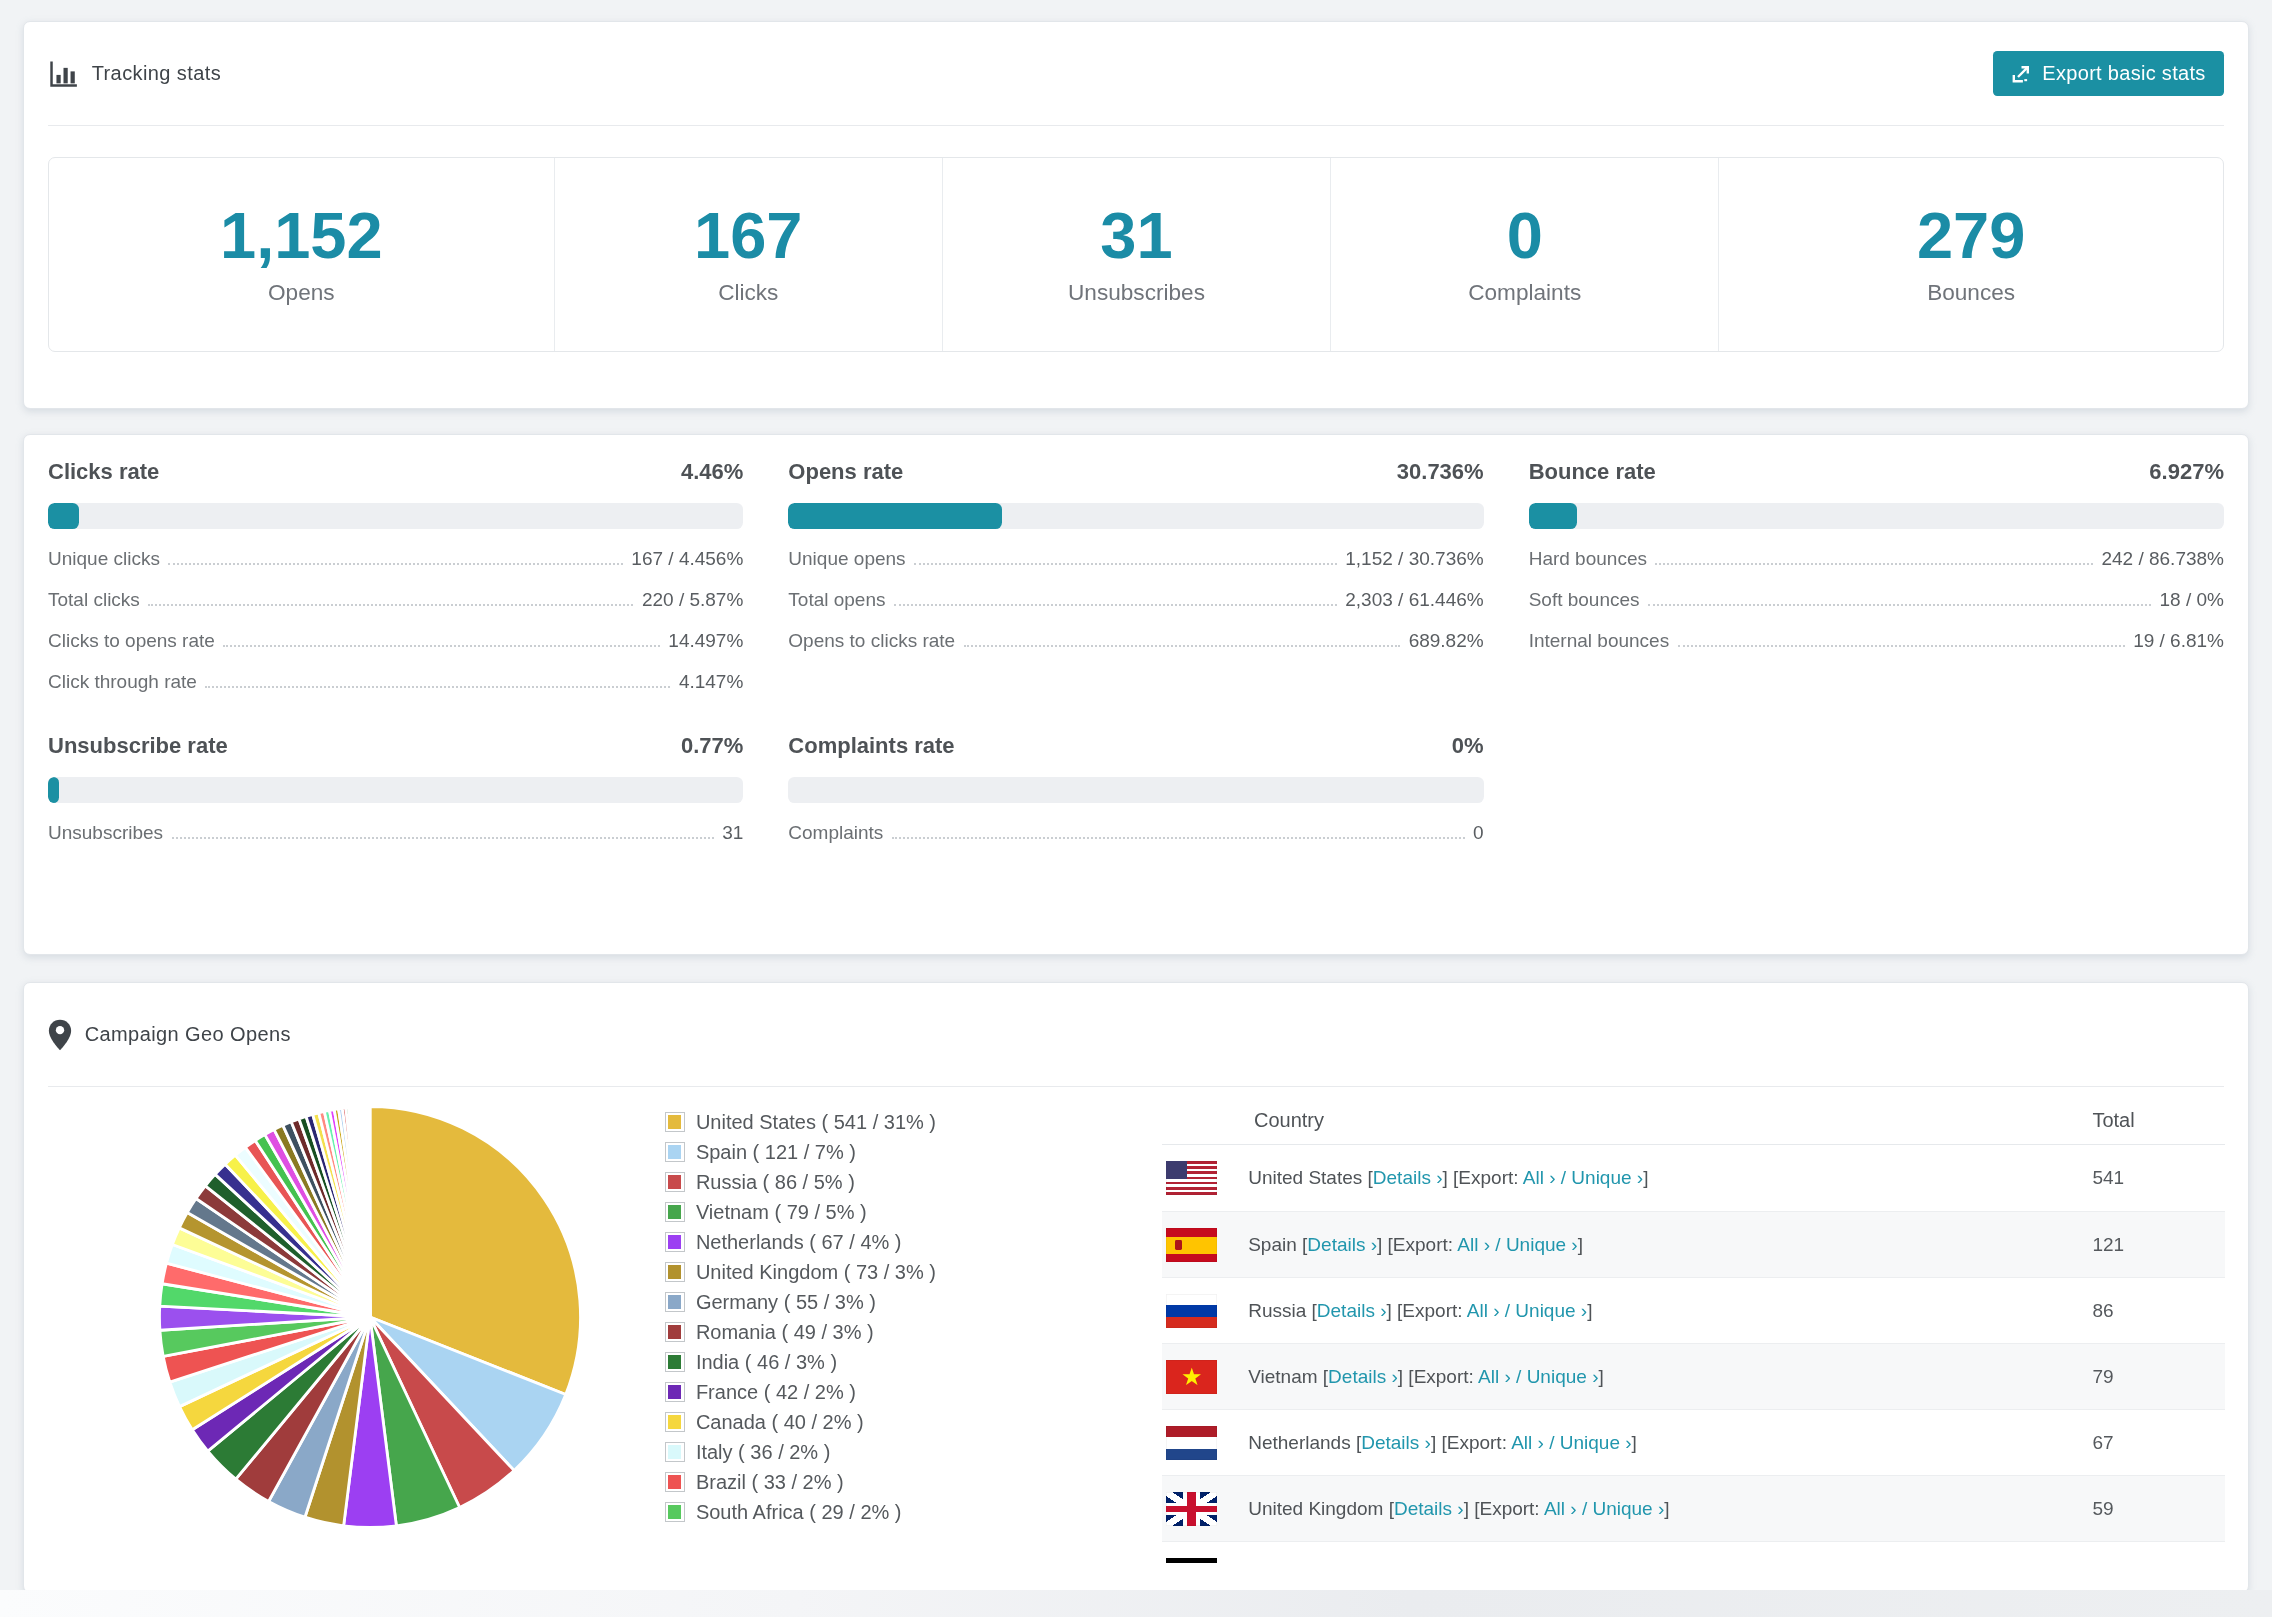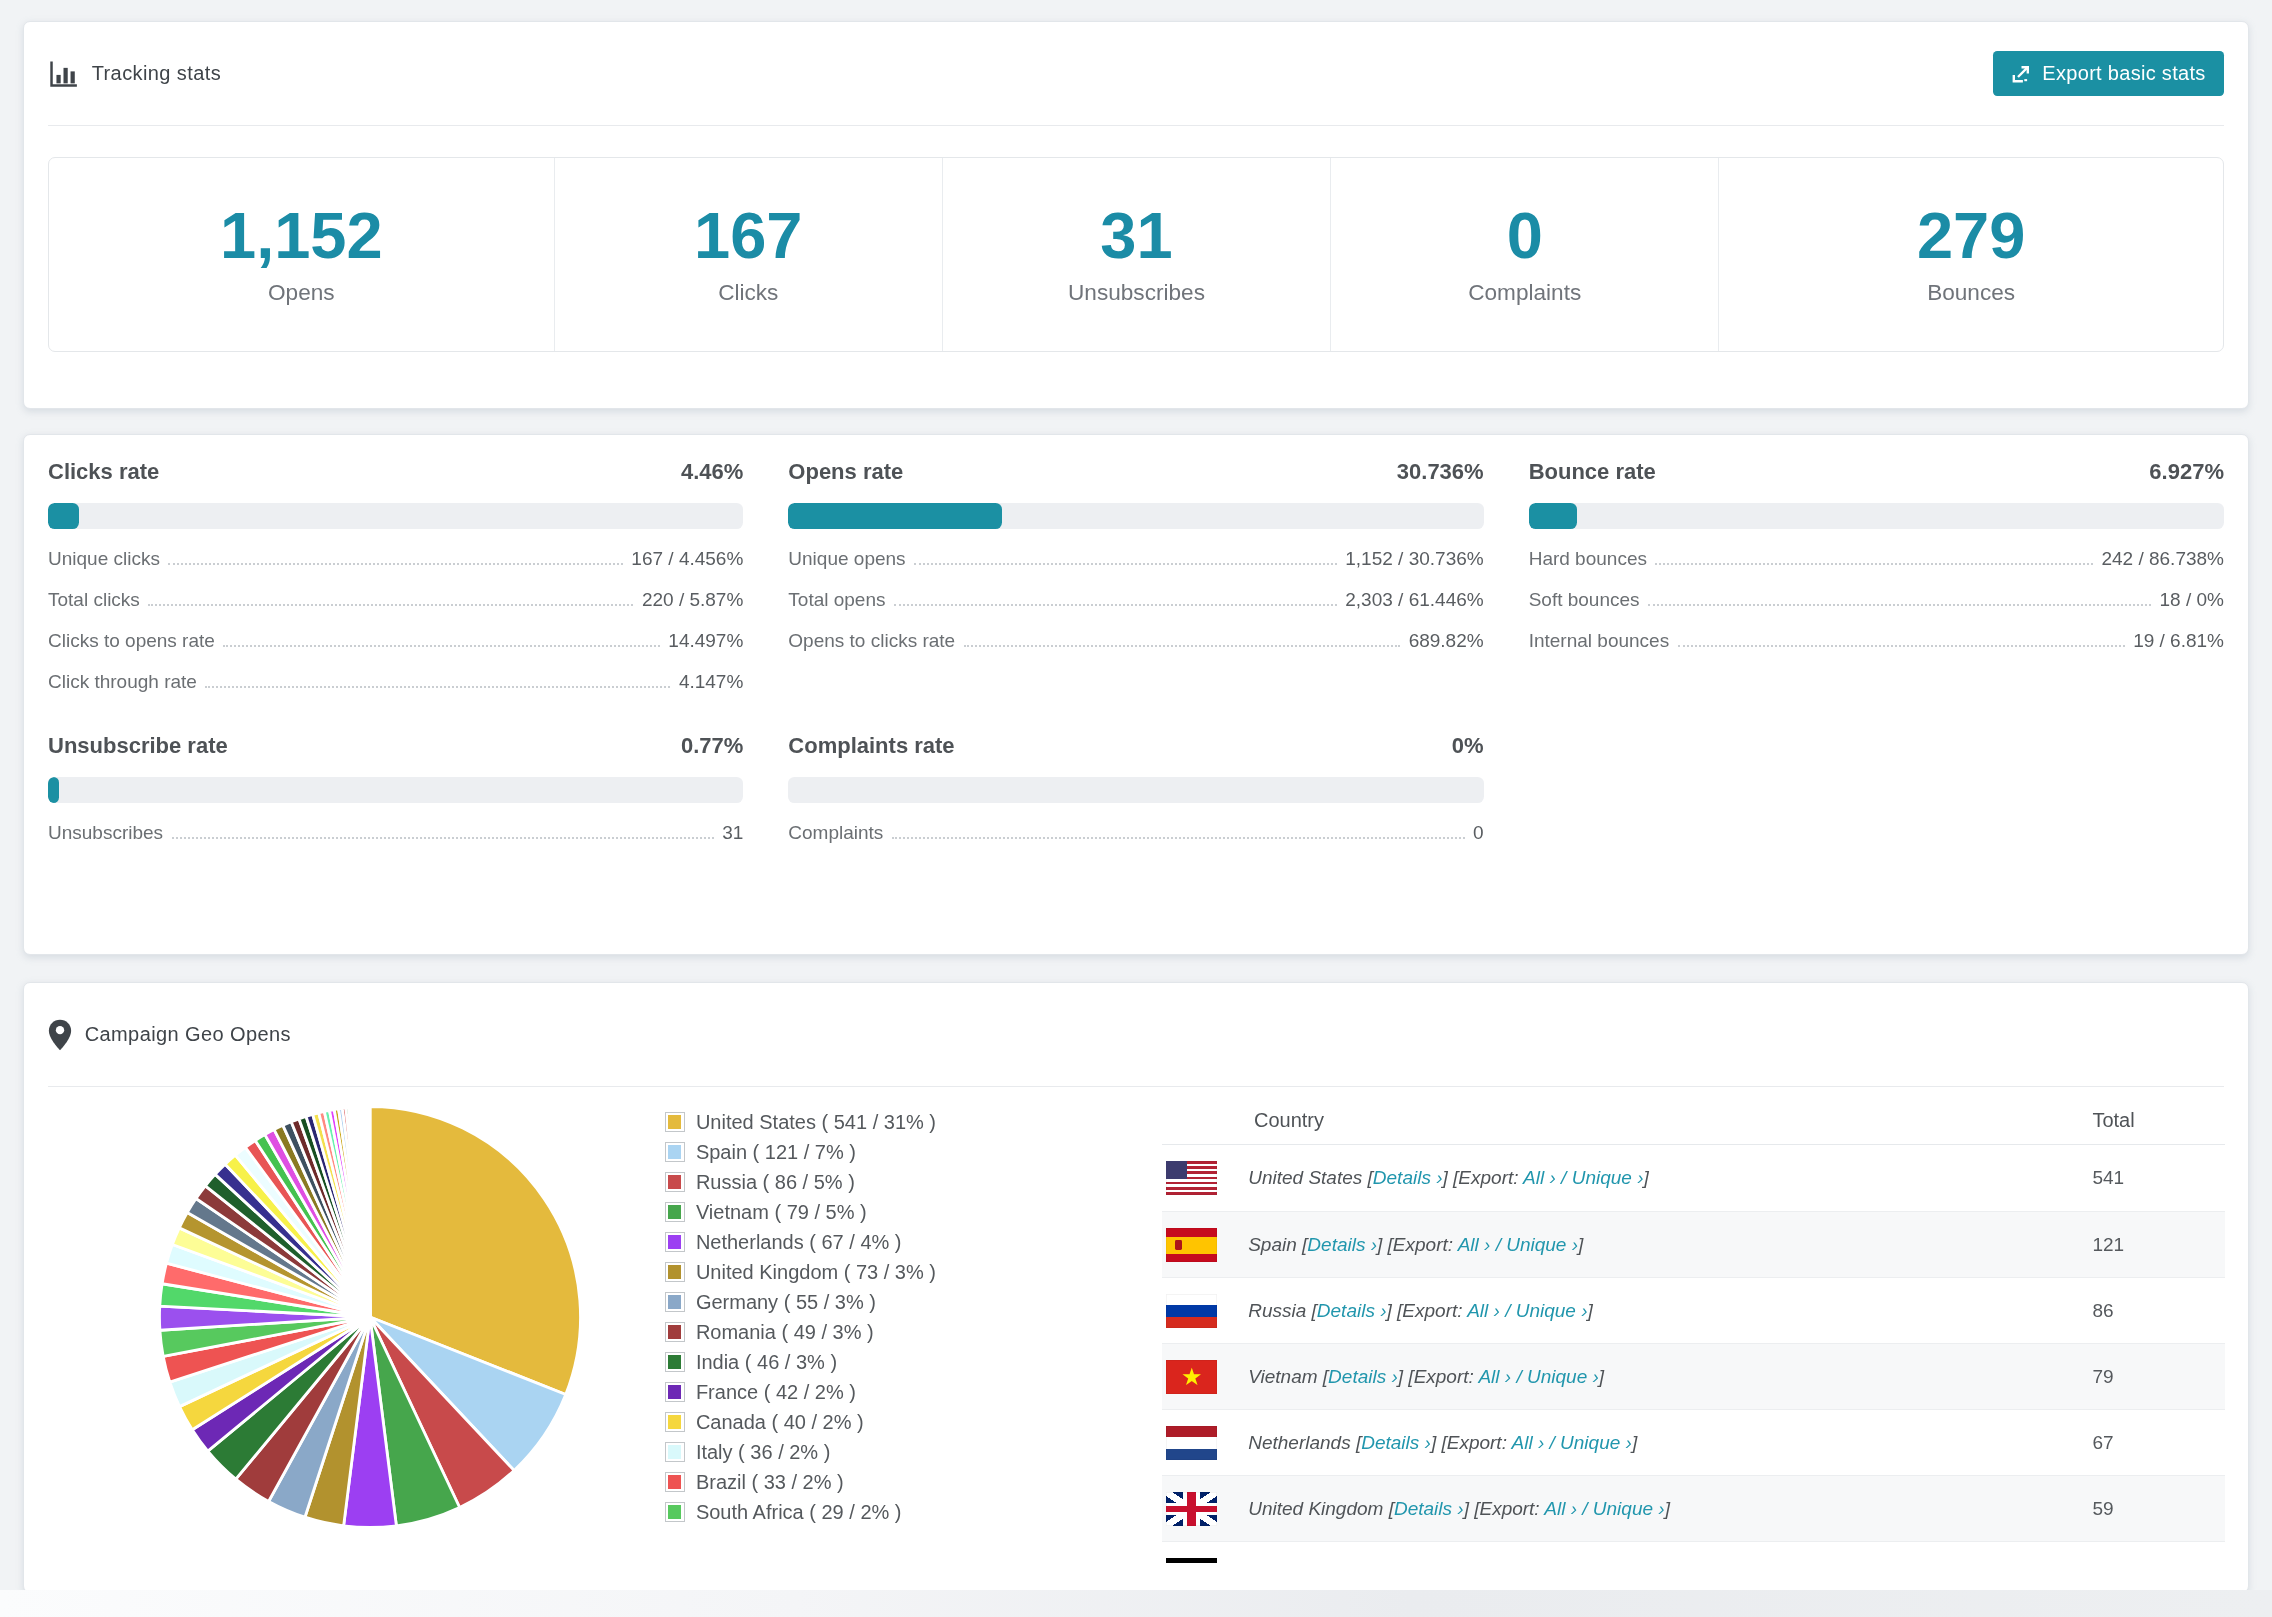--- a/index.html
+++ b/index.html
@@ -75,21 +75,21 @@
   .geo-table{position:absolute;left:1138px;right:22.6px;top:10px;height:466px;overflow:hidden;}
   .gt-header{
     display:flex;align-items:center;height:47px;font-size:20px;color:#4f5357;
     border-bottom:0.7px solid #e6e9ec;
   }
   .gt-header .h-country{margin-left:92px;}
   .gt-header .h-total{margin-left:auto;width:133px;}
   .gt-row{display:flex;align-items:center;height:66px;font-size:19px;box-sizing:border-box;}
   .gt-row:nth-child(odd){background:#f7f8f9;}
   .gt-row + .gt-row{border-top:0.7px solid #eceef0;}
-  .gt-country{display:flex;align-items:center;flex:1;min-width:0;font-style:italic;}
+  .gt-country{display:flex;align-items:center;flex:1;min-width:0;}
   .gt-text{margin-left:31px;color:#4f5357;white-space:nowrap;}
   .gt-total{width:133px;color:#55595d;}
   .gt-text a{color:#2196ad;text-decoration:none;cursor:pointer;}
   .gt-text .sep{color:#2196ad;}
 
   
   .flag{width:51px;height:34px;margin-left:4.2px;position:relative;flex:0 0 auto;overflow:hidden;box-shadow:0 0 0 0.7px rgba(0,0,0,.06) inset;}
   .flag-us{background:repeating-linear-gradient(180deg,#b22234 0 2.6px,#fff 2.6px 5.2px);}
   .flag-us::after{content:'';position:absolute;left:0;top:0;width:21px;height:18.4px;background:#3c3b6e;}
   .flag-es{background:linear-gradient(180deg,#c60b1e 0 25%,#ffc400 25% 75%,#c60b1e 75%);}

